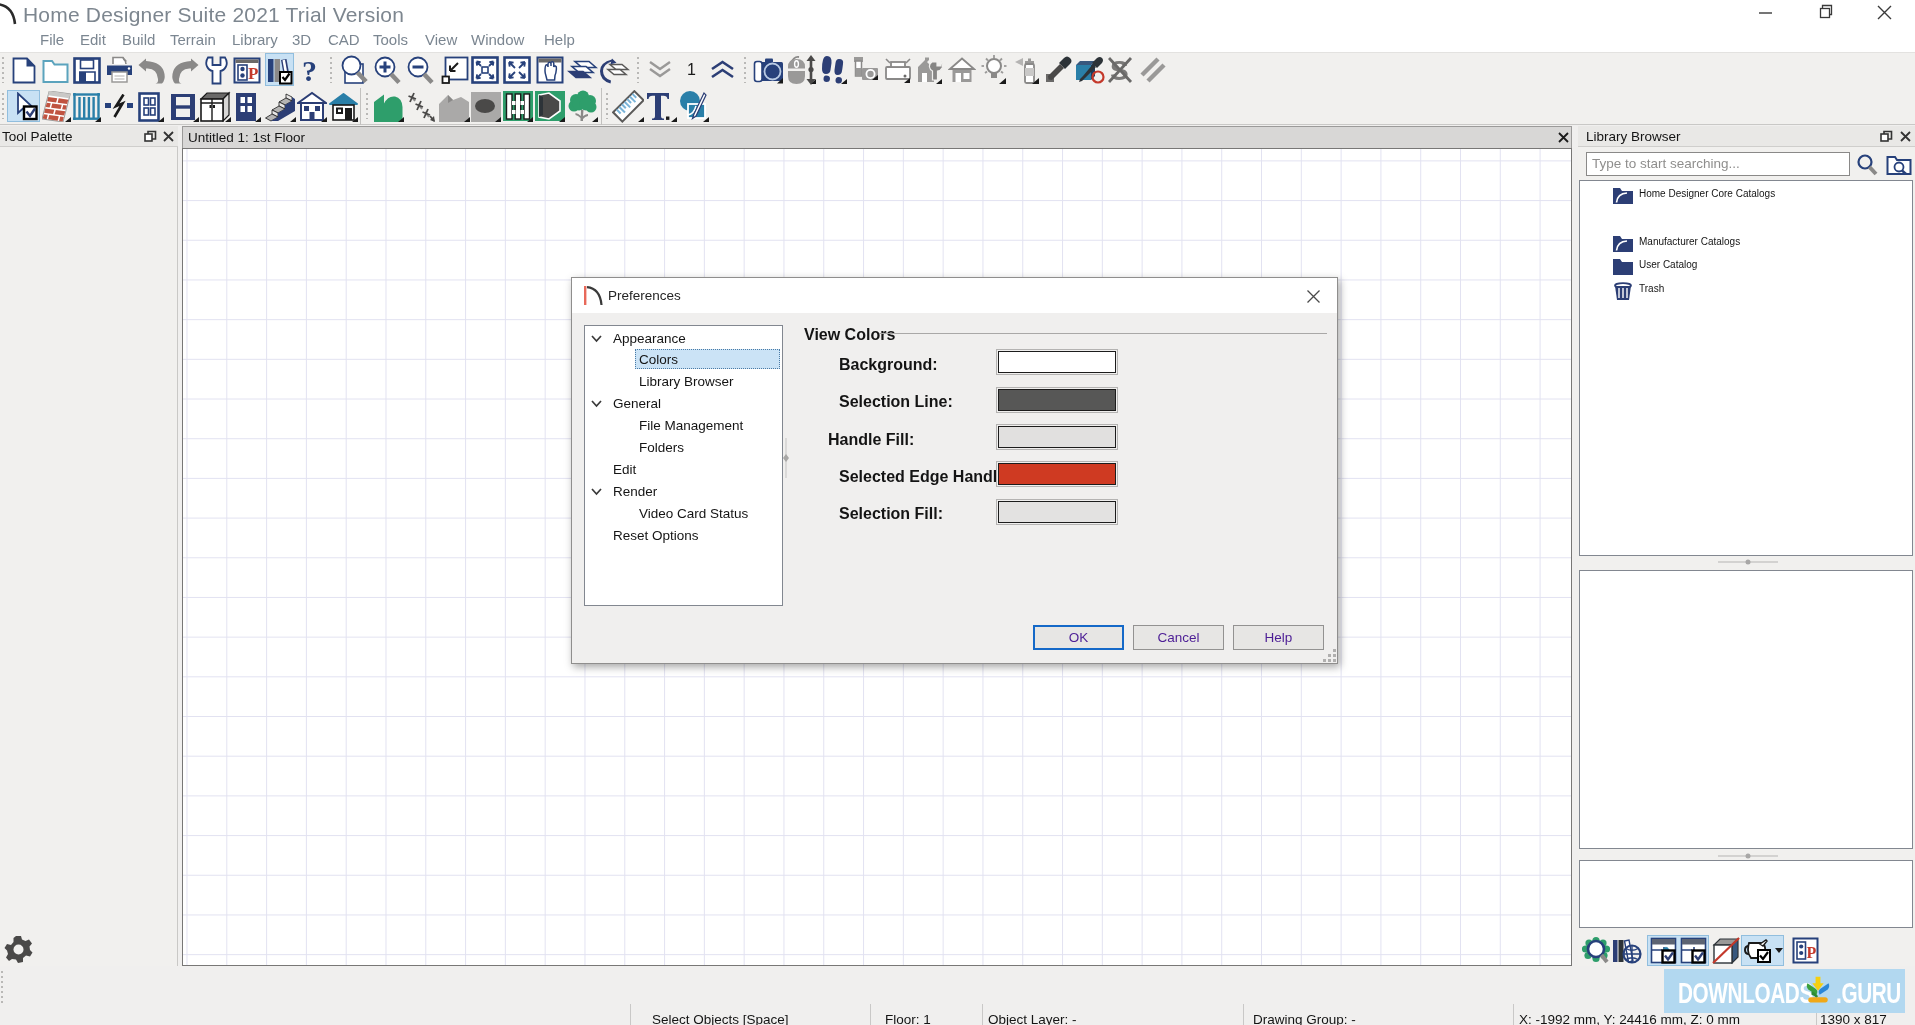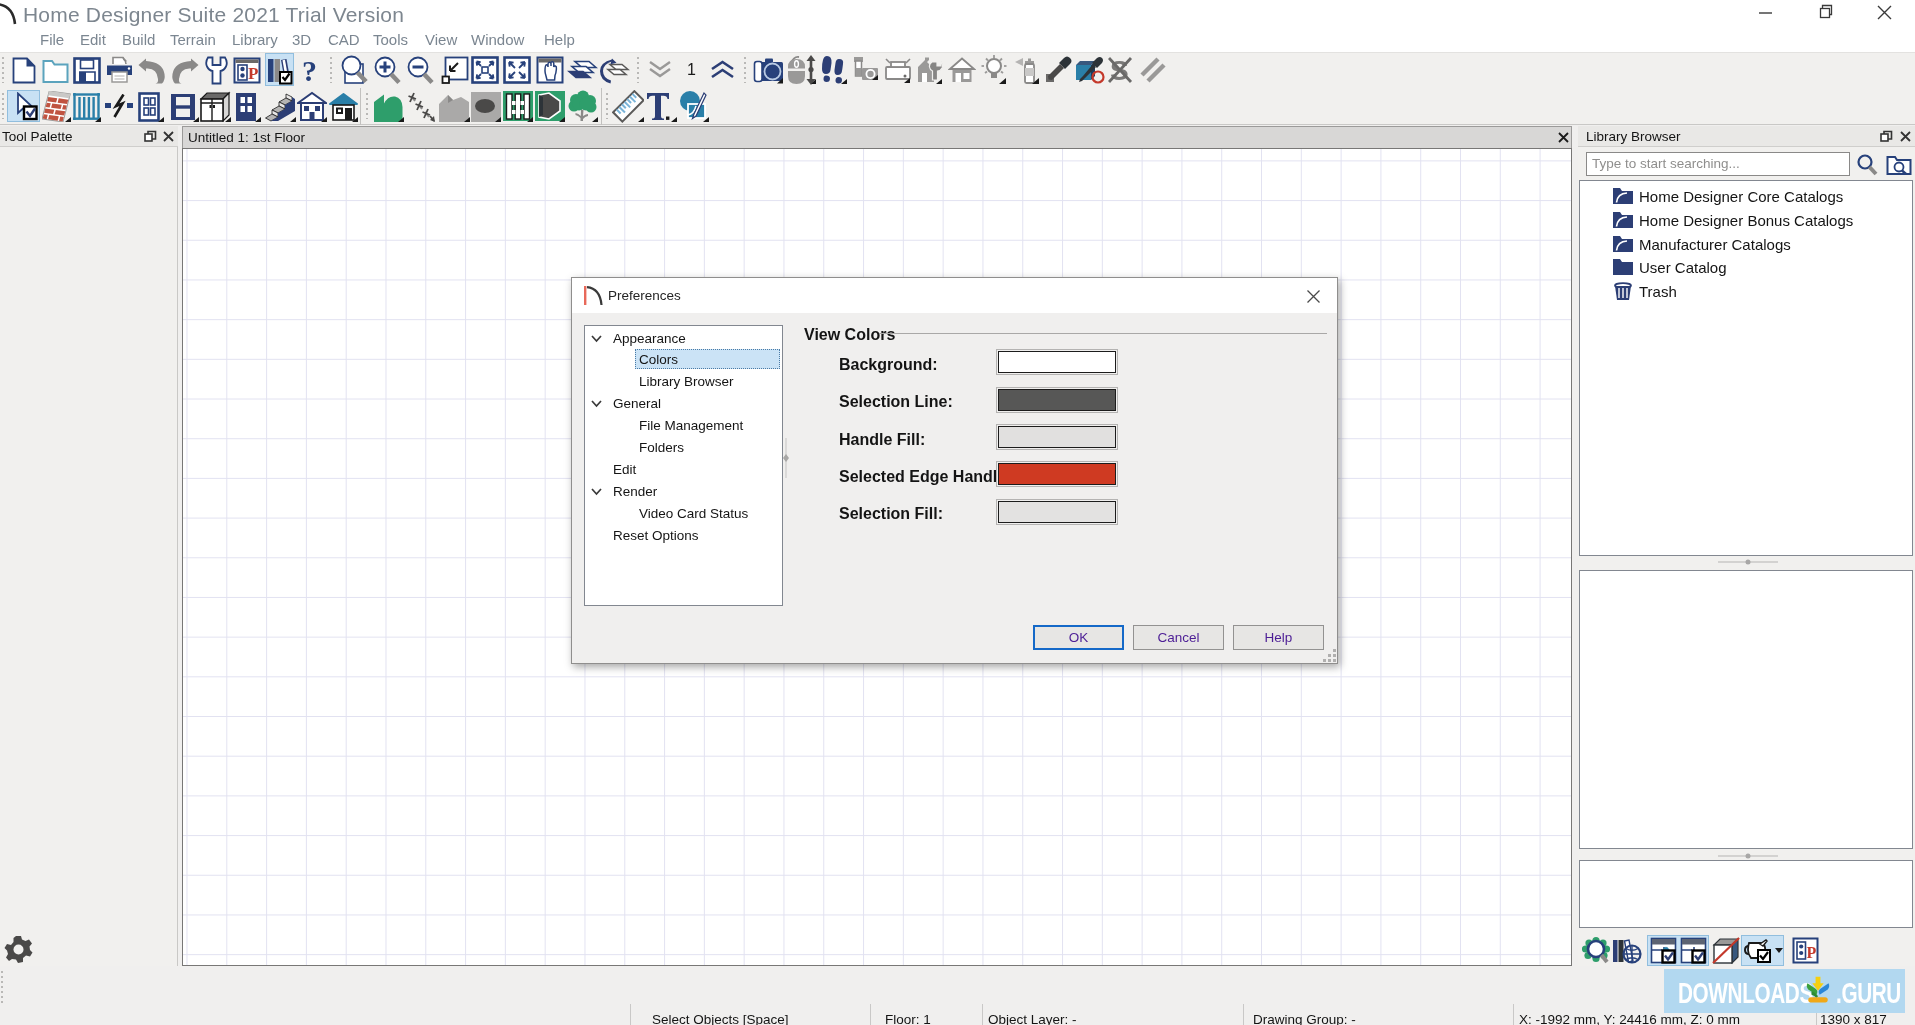--- a/index.html
+++ b/index.html
@@ -23,21 +23,21 @@
   background-image:
     linear-gradient(to right, #e2e2f1 1px, transparent 1px),
     linear-gradient(to bottom, #e2e2f1 1px, transparent 1px);
   background-size:39.8px 39.7px;
   background-position:3.5px 11.4px; }
 
 #lb-head { left:1578px; top:126px; width:337px; height:21px; background:#e9e8e6; border-bottom:1px solid #cfcecc; }
 #lb-body { left:1578px; top:147px; width:337px; height:819px; background:#f1f0ee; }
 #lb-search { position:absolute; left:8px; top:5px; width:264px; height:24px; background:#fff; border:1px solid #8a8988; font-size:13.5px; color:#8f8e8d; padding-left:5px; line-height:22px; }
 #lb-tree { position:absolute; left:1px; top:33px; width:334px; height:376px; background:#fff; border:1px solid #828790; }
-.lb-row { position:absolute; left:0; width:100%; height:24px; font-size:15px; color:#141414;padding-left:16px; }
+.lb-row { position:absolute; left:0; width:100%; height:24px; font-size:10px; color:#141414;padding-left:16px; }
 .lb-row .txt { position:absolute; left:59px; top:4px; }
 .lb-row svg { position:absolute; left:31px; top:1px; }
 #lb-preview { position:absolute; left:1px; top:423px; width:334px; height:279px; background:#fff; border:1px solid #828790; }
 #lb-box2 { position:absolute; left:1px; top:713px; width:334px; height:68px; background:#fff; border:1px solid #828790; }
 
 #statusbar { left:0; top:966px; width:1915px; height:59px; background:#f0efee; }
 .st { position:absolute; top:46px; font-size:13.5px; color:#141414; }
 .st-sep { position:absolute; top:38px; width:1px; height:21px; background:#c9c8c7; }
 
 #dlg { left:571px; top:277px; width:767px; height:387px; background:#f0efee; border:1px solid #8f8e8d; box-shadow:2px 3px 8px rgba(0,0,0,0.35); }
@@ -566,27 +566,20 @@
       <circle cx="13" cy="14" r="4.5" fill="none" stroke="#27417b" stroke-width="1.8"></circle>
       <line x1="16" y1="17.5" x2="20" y2="21" stroke="#27417b" stroke-width="2.4"></line>
     </svg>
   <div id="lb-tree">
     <div class="lb-row" style="top:3px">
         <svg width="24" height="22" viewBox="0 0 24 22">
           <path d="M 2 19 L 2 3 L 9 3 L 11 6 L 22 6 L 22 19 Z" fill="#2c3e75"></path>
           <path d="M 5.5 17.5 Q 6.5 8.5 16 8" fill="none" stroke="#fff" stroke-width="1.7"></path>
         </svg>
         <span class="txt">Home Designer Core Catalogs</span>
-      </div>
-    <div class="lb-row" style="top:27px">
-        <svg width="24" height="22" viewBox="0 0 24 22">
-          <path d="M 2 19 L 2 3 L 9 3 L 11 6 L 22 6 L 22 19 Z" fill="#2c3e75"></path>
-          <path d="M 5.5 17.5 Q 6.5 8.5 16 8" fill="none" stroke="#fff" stroke-width="1.7"></path>
-        </svg>
-        <span class="txt">Home Designer Bonus Catalogs</span>
       </div>
     <div class="lb-row" style="top:51px">
         <svg width="24" height="22" viewBox="0 0 24 22">
           <path d="M 2 19 L 2 3 L 9 3 L 11 6 L 22 6 L 22 19 Z" fill="#2c3e75"></path>
           <path d="M 5.5 17.5 Q 6.5 8.5 16 8" fill="none" stroke="#fff" stroke-width="1.7"></path>
         </svg>
         <span class="txt">Manufacturer Catalogs</span>
       </div>
     <div class="lb-row" style="top:74px">
         <svg width="24" height="22" viewBox="0 0 24 22">
@@ -740,21 +733,21 @@
   <span class="gb-label" style="left:232px;top:48px">View Colors</span>
   <div class="abs" style="left:307px;top:55px;width:448px;height:1px;background:#a9a8a7"></div>
   <span class="gb-label" style="left:267px;top:78px">Background:</span>
   <div class="swatch" style="top:71px">
       <div style="background:#ffffff"></div>
     </div>
   <span class="gb-label" style="left:267px;top:115px">Selection Line:</span>
   <div class="swatch" style="top:109px">
       <div style="background:#575756"></div>
     </div>
-  <span class="gb-label" style="left:267px;top:153px">Handle Fill:</span>
+  <span class="gb-label" style="left:256px;top:153px">Handle Fill:</span>
   <div class="swatch" style="top:146px">
       <div style="background:#e1e0df"></div>
     </div>
   <span class="gb-label" style="left:267px;top:190px">Selected Edge Handle Fill:</span>
   <div class="swatch" style="top:183px">
       <div style="background:#cf3a22"></div>
     </div>
   <span class="gb-label" style="left:267px;top:227px">Selection Fill:</span>
   <div class="swatch" style="top:221px">
       <div style="background:#e3e2e1"></div>

